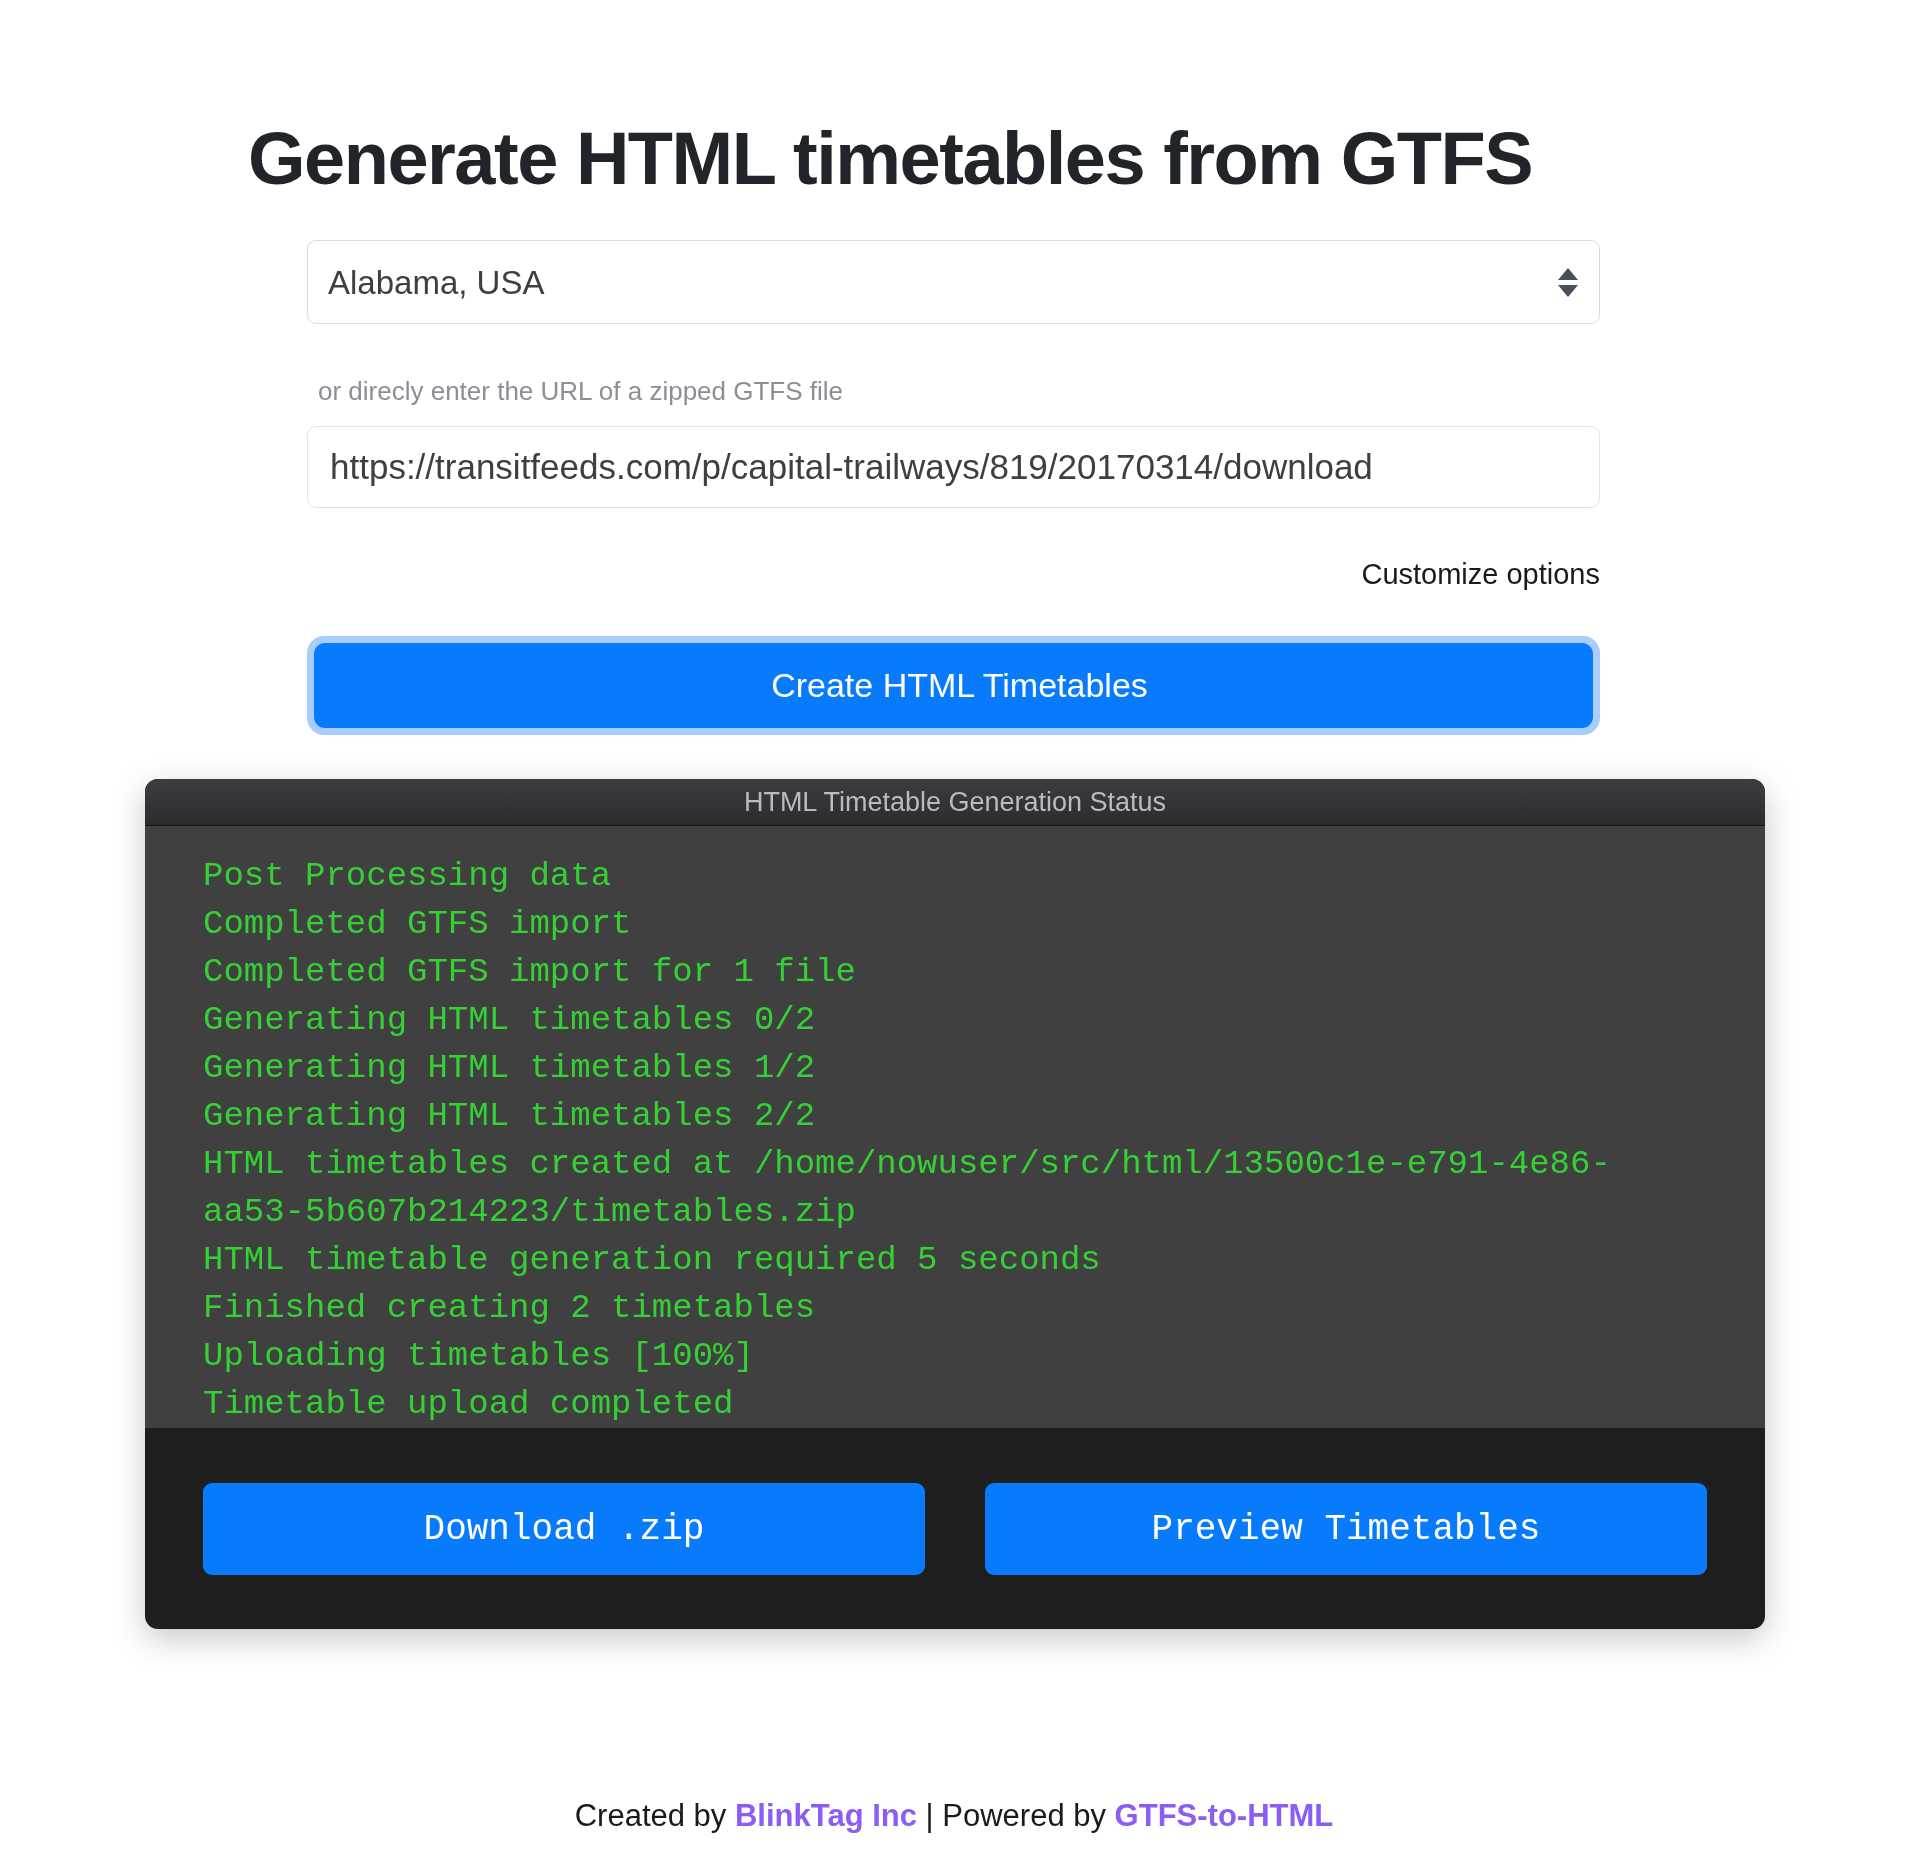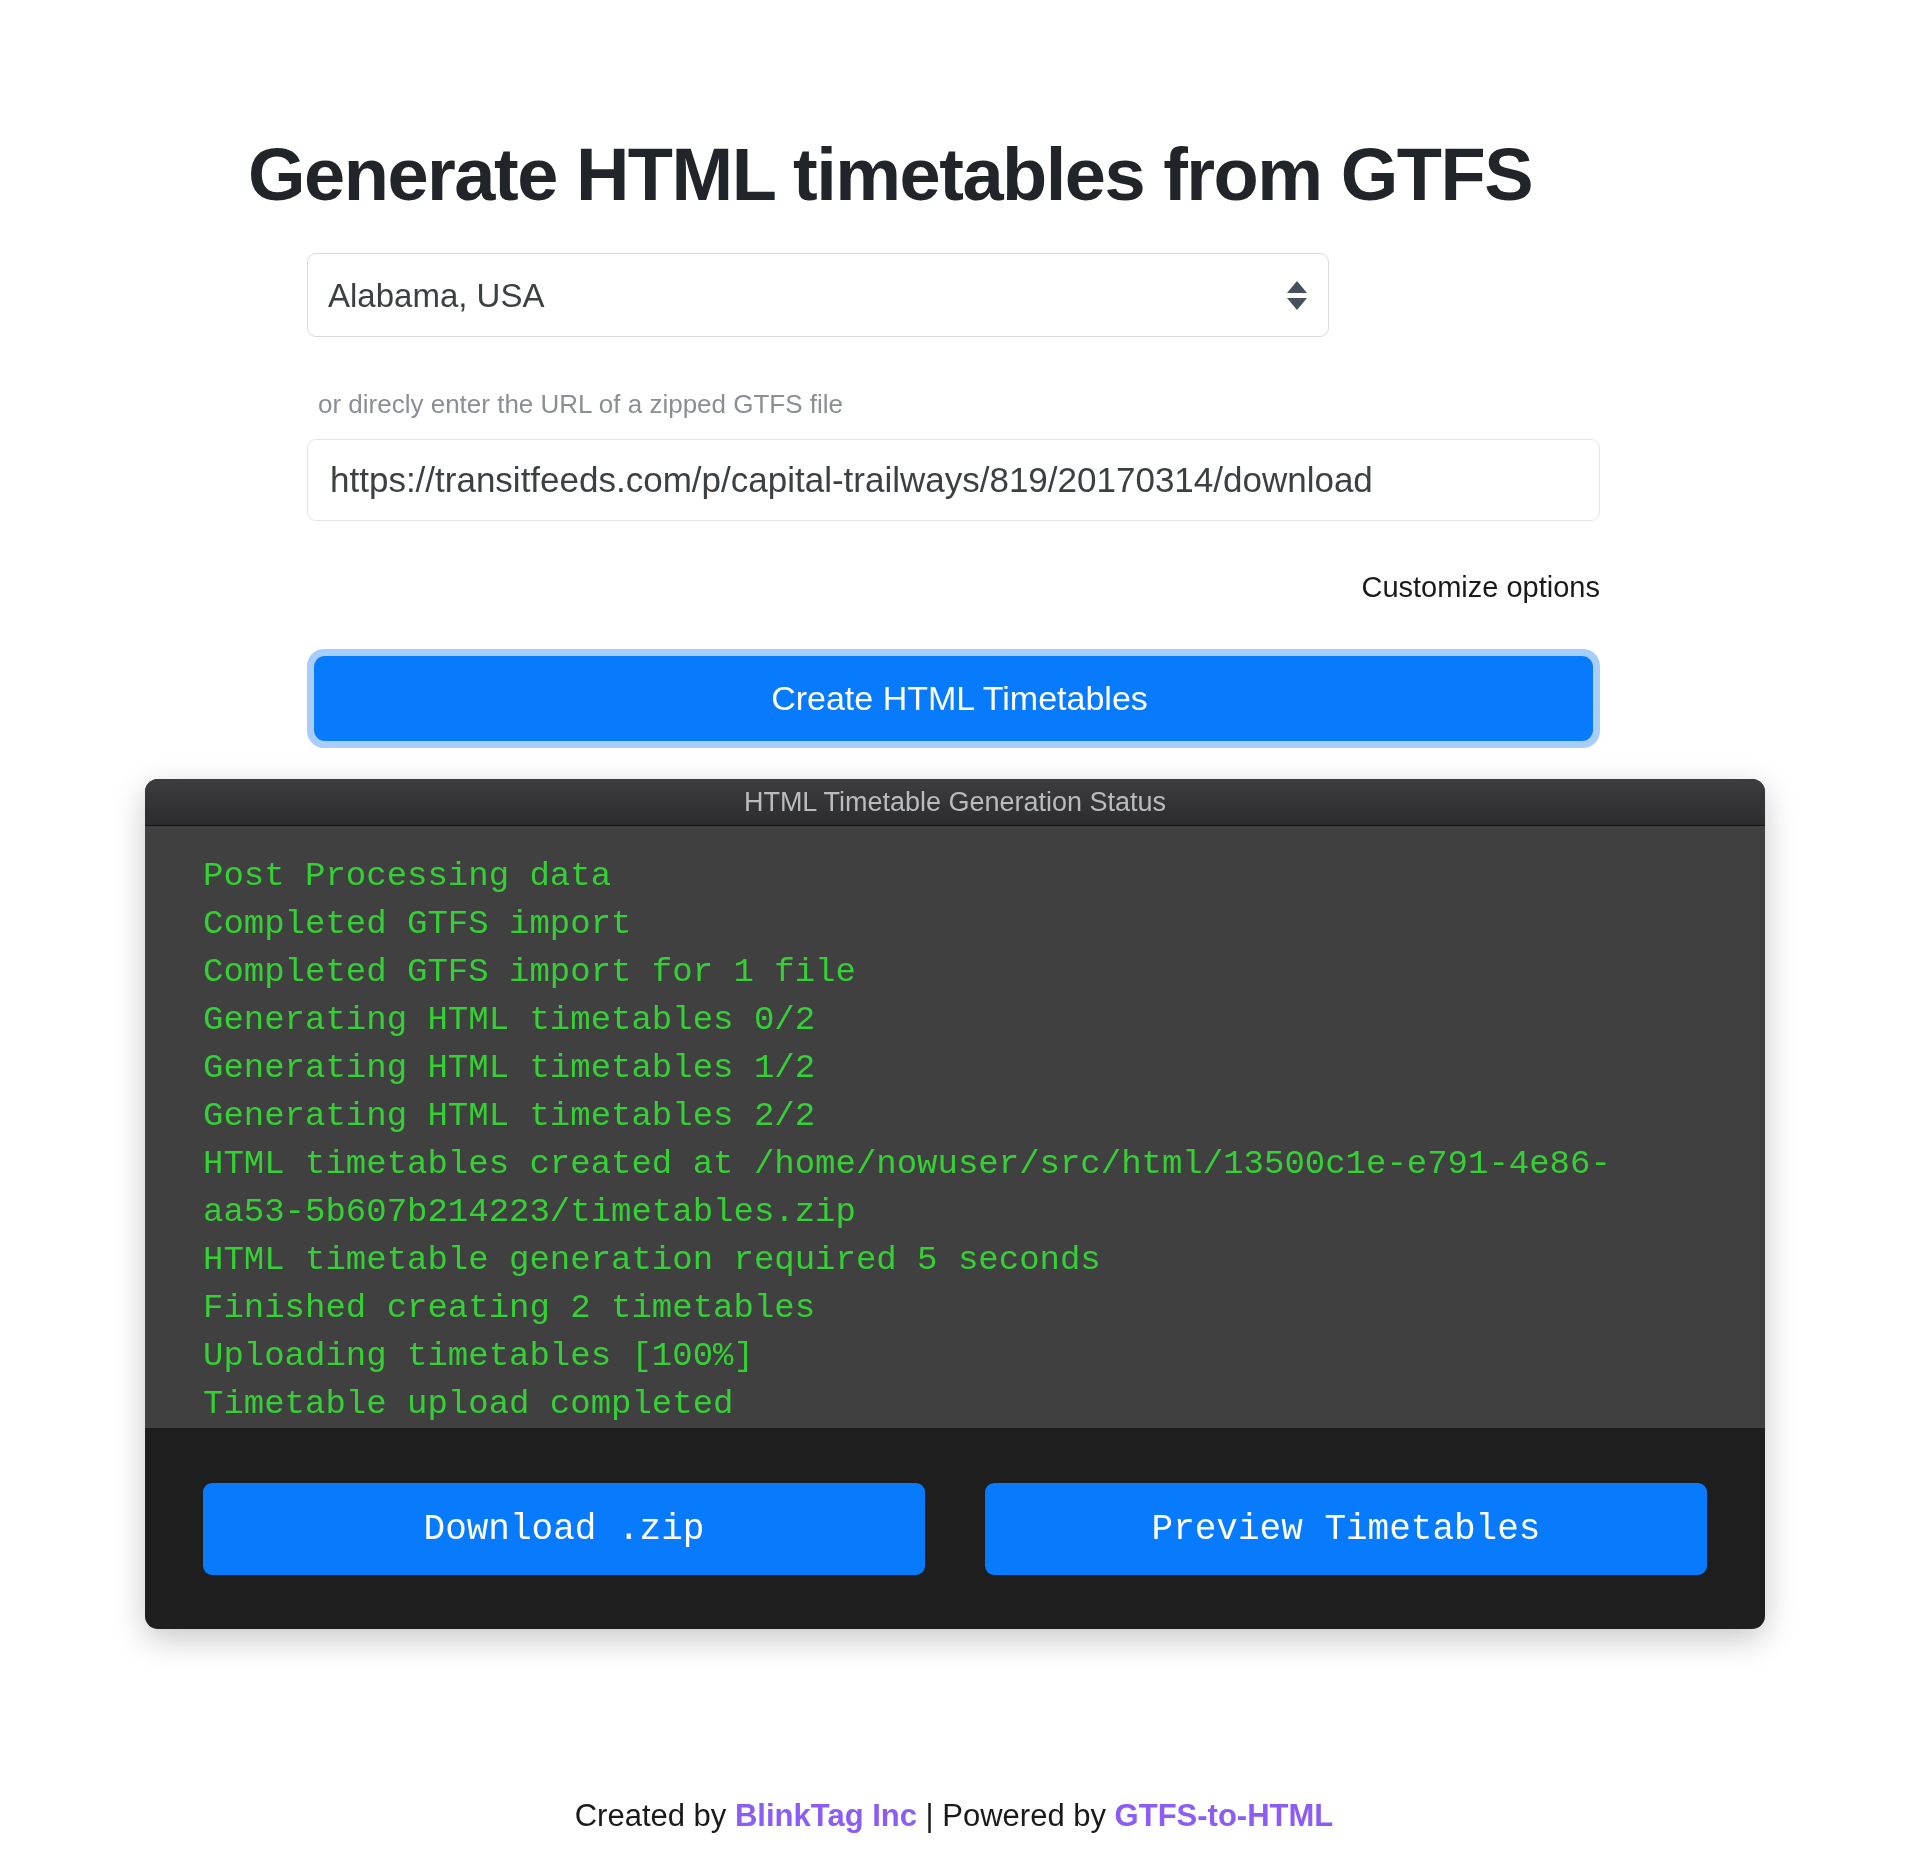--- a/index.html
+++ b/index.html
@@ -25,36 +25,34 @@
     position: absolute;
     left: 0;
     top: 118px;
     width: 1780px;
     text-align: center;
     font-size: 74px;
     font-weight: bold;
     letter-spacing: -1.5px;
     color: #212529;
     line-height: 1.1;
-    margin-top: 16px;
   }
 
   
   .form-col {
     position: absolute;
     left: 307px;
     top: 240px;
     width: 1293px;
   }
 
   .select-wrap {
     position: relative;
-    width: 1022px;
+    width: 1293px;
     height: 84px;
-    margin-top: 13px;
   }
 
   select.feed-select {
     width: 100%;
     height: 84px;
     padding: 0 54px 0 20px;
     font-size: 33px;
     font-family: "Liberation Sans", sans-serif;
     color: #3c4043;
     background: #ffffff;

